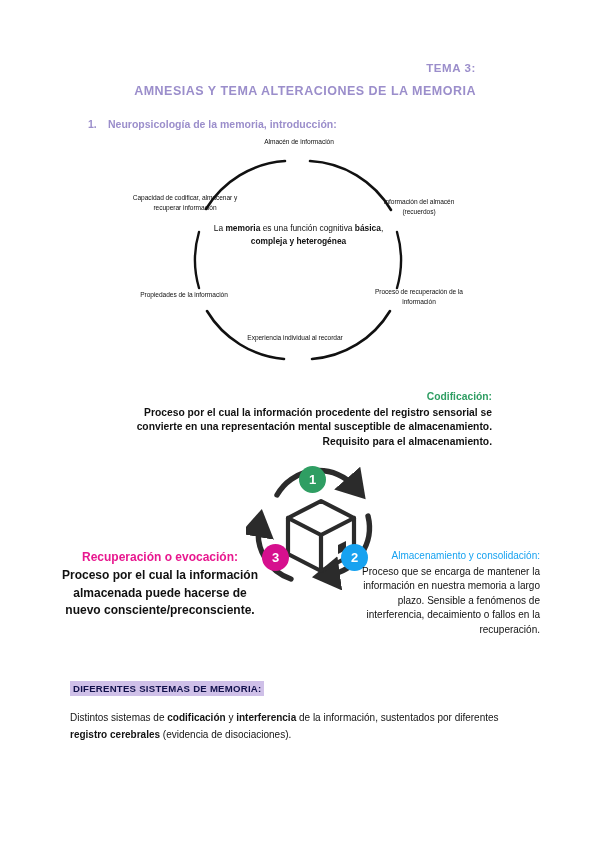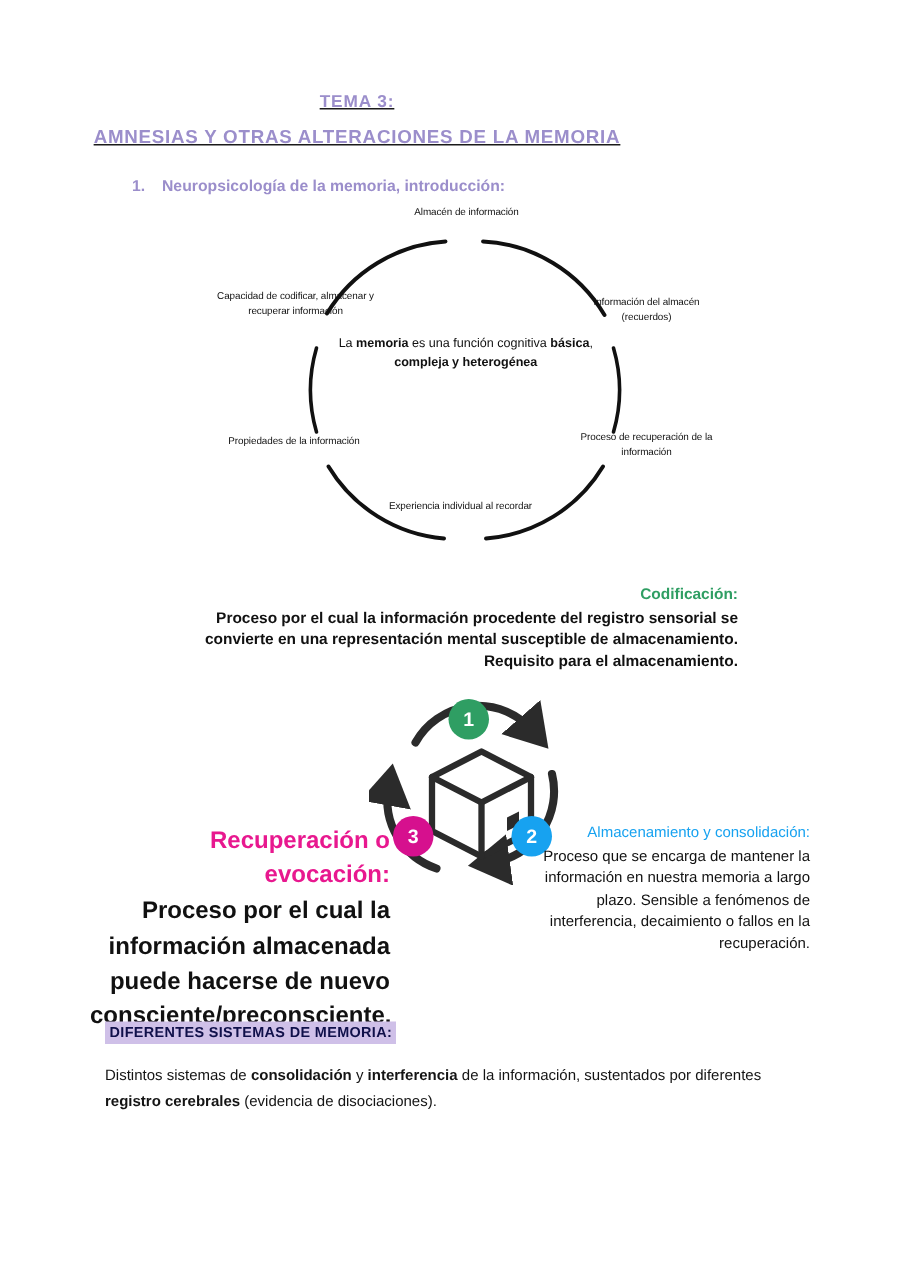--- a/index.html
+++ b/index.html
@@ -22,22 +22,21 @@
     inset: 0;
     background: #fff;
   }
 
   
   .doc-header {
     position: absolute;
     top: 62px;
     left: 0;
     width: 476px;
-    text-align: center;
-    text-decoration: underline;
+    text-align: right;
   }
   .title-line-1 {
     font-size: 11.5px;
     font-weight: bold;
     letter-spacing: 0.6px;
     color: #9b8ecb;
     margin-bottom: 10px;
   }
   .title-line-2 {
     font-size: 12.5px;
@@ -57,21 +56,21 @@
     font-size: 10.5px;
     font-weight: bold;
     color: #9b8ecb;
   }
   .section-list .marker { width: 10px; }
 
   
   .circle-diagram {
     position: absolute;
     top: 140px;
-    left: 140px;
+    left: 128px;
     width: 340px;
     height: 240px;
   }
   .circle-diagram svg { display: block; }
   .cd-label {
     position: absolute;
     font-size: 6.6px;
     line-height: 1.45;
     text-align: center;
     color: #111;
@@ -136,22 +135,22 @@
   .badge-1 { width: 27px; height: 27px; left: 53px;  top: 0px;   background: #2f9e63; }
   .badge-2 { width: 27px; height: 27px; left: 95px;  top: 78px;  background: #17a2f0; }
   .badge-3 { width: 27px; height: 27px; left: 16px;  top: 78px;  background: #d6108e; }
 
   
   .recuperacion {
     position: absolute;
     top: 549px;
     left: 60px;
     width: 200px;
-    text-align: right;
-    font-size: 16px;
+    text-align: center;
+    font-size: 12px;
     line-height: 1.45;
     font-weight: bold;
     color: #111;
   }
   .recuperacion .head {
     color: #e8188f;
     display: block;
     margin-bottom: 1px;
   }
 
@@ -200,21 +199,21 @@
   }
   .body-par b { font-weight: bold; }
 </style>
 </head>
 <body>
 
 <div class="page">
 
   <div class="doc-header">
     <div class="title-line-1">TEMA 3:</div>
-    <div class="title-line-2">AMNESIAS Y OTRAS ALTERACIONES DE LA MEMORIA</div>
+    <div class="title-line-2">AMNESIAS Y TEMA ALTERACIONES DE LA MEMORIA</div>
   </div>
 
   <div class="section-list">
     <span class="marker">1.</span>
     <span>Neuropsicología de la memoria, introducción:</span>
   </div>
 
   <div class="circle-diagram">
 
     <svg width="340" height="240" viewBox="0 0 340 240">
@@ -289,16 +288,16 @@
   <div class="almacenamiento">
     <span class="head">Almacenamiento y consolidación:</span>
     <span>Proceso que se encarga de mantener la información en nuestra memoria a largo plazo. Sensible a fenómenos de interferencia, decaimiento o fallos en la recuperación.</span>
   </div>
 
   <div class="subheading">
     <span>DIFERENTES SISTEMAS DE MEMORIA:</span>
   </div>
 
   <div class="body-par">
-    <span>Distintos sistemas de </span><b>consolidación</b><span> y </span><b>interferencia</b><span> de la información, sustentados por diferentes </span><b>registro cerebrales</b><span> (evidencia de disociaciones).</span>
+    <span>Distintos sistemas de </span><b>codificación</b><span> y </span><b>interferencia</b><span> de la información, sustentados por diferentes </span><b>registro cerebrales</b><span> (evidencia de disociaciones).</span>
   </div>
 
 </div>
 
 </body></html>

